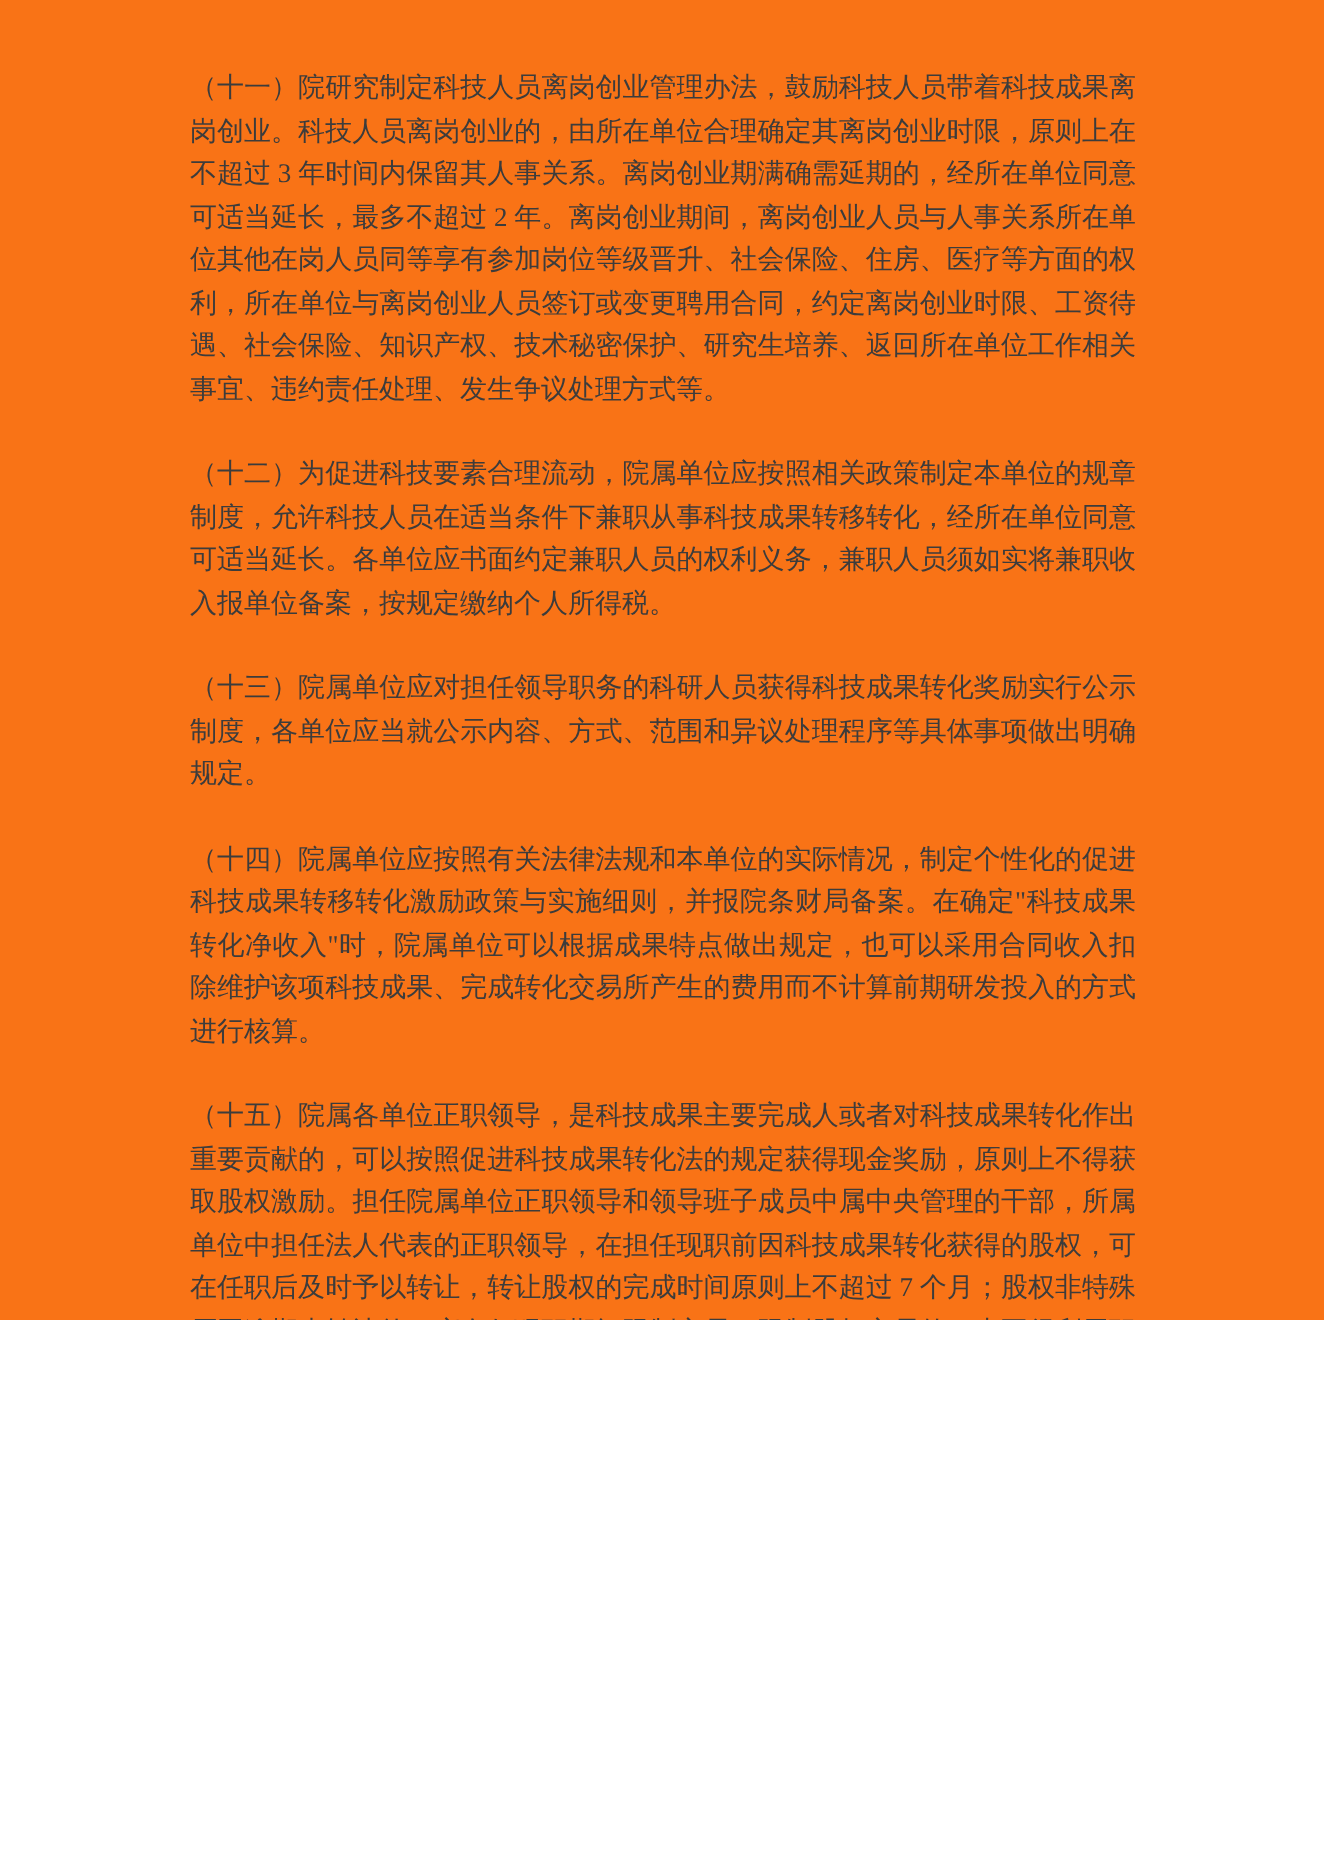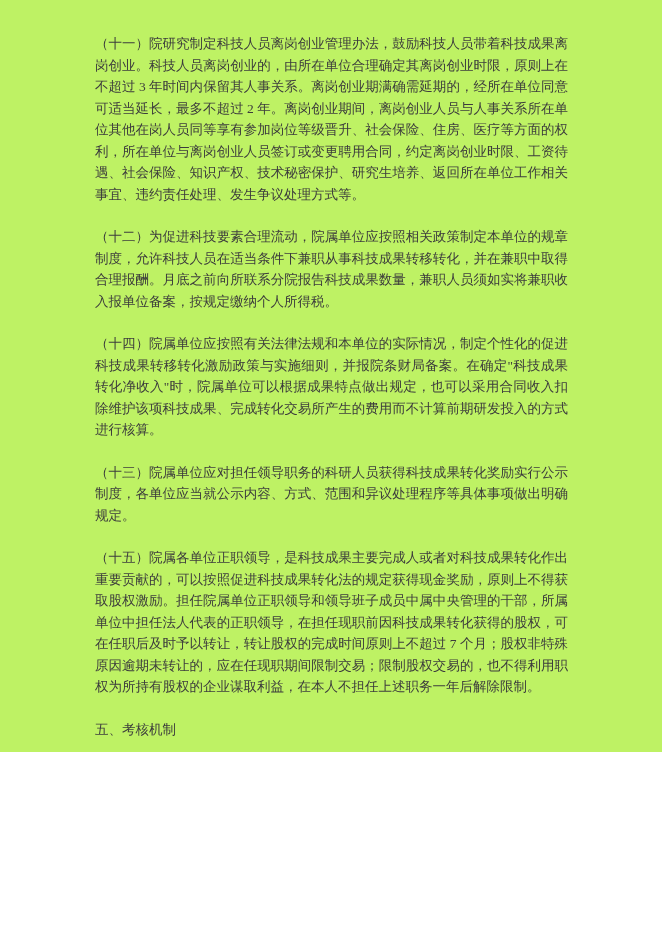--- a/index.html
+++ b/index.html
@@ -3,22 +3,22 @@
 <meta charset="utf-8">
 <style>
   html, body {
     margin: 0;
     padding: 0;
     background: #ffffff;
   }
   .page {
     position: relative;
     width: 662px;
-    height: 752px;
-    background: #bef264;
+    height: 660px;
+    background: #f97316;
     overflow: hidden;
   }
   .doc-body {
     position: absolute;
     left: 95px;
     top: 33px;
     width: 473px;
     font-family: "Liberation Serif", serif;
     font-size: 13.5px;
     line-height: 21.5px;
@@ -48,22 +48,22 @@
     font-weight: bold;
     color: #262626;
   }
 </style>
 </head>
 <body>
 
 <main class="page">
   <section class="doc-body">
     <p>（十一）院研究制定科技人员离岗创业管理办法，鼓励科技人员带着科技成果离岗创业。科技人员离岗创业的，由所在单位合理确定其离岗创业时限，原则上在不超过 3 年时间内保留其人事关系。离岗创业期满确需延期的，经所在单位同意可适当延长，最多不超过 2 年。离岗创业期间，离岗创业人员与人事关系所在单位其他在岗人员同等享有参加岗位等级晋升、社会保险、住房、医疗等方面的权利，所在单位与离岗创业人员签订或变更聘用合同，约定离岗创业时限、工资待遇、社会保险、知识产权、技术秘密保护、研究生培养、返回所在单位工作相关事宜、违约责任处理、发生争议处理方式等。</p>
-    <p>（十二）为促进科技要素合理流动，院属单位应按照相关政策制定本单位的规章制度，允许科技人员在适当条件下兼职从事科技成果转移转化，并在兼职中取得合理报酬。月底之前向所联系分院报告科技成果数量，兼职人员须如实将兼职收入报单位备案，按规定缴纳个人所得税。</p>
+    <p>（十二）为促进科技要素合理流动，院属单位应按照相关政策制定本单位的规章制度，允许科技人员在适当条件下兼职从事科技成果转移转化，经所在单位同意可适当延长。各单位应书面约定兼职人员的权利义务，兼职人员须如实将兼职收入报单位备案，按规定缴纳个人所得税。</p>
+    <p>（十三）院属单位应对担任领导职务的科研人员获得科技成果转化奖励实行公示制度，各单位应当就公示内容、方式、范围和异议处理程序等具体事项做出明确规定。</p>
     <p>（十四）院属单位应按照有关法律法规和本单位的实际情况，制定个性化的促进科技成果转移转化激励政策与实施细则，并报院条财局备案。在确定"科技成果转化净收入"时，院属单位可以根据成果特点做出规定，也可以采用合同收入扣除维护该项科技成果、完成转化交易所产生的费用而不计算前期研发投入的方式进行核算。</p>
-    <p>（十三）院属单位应对担任领导职务的科研人员获得科技成果转化奖励实行公示制度，各单位应当就公示内容、方式、范围和异议处理程序等具体事项做出明确规定。</p>
     <p>（十五）院属各单位正职领导，是科技成果主要完成人或者对科技成果转化作出重要贡献的，可以按照促进科技成果转化法的规定获得现金奖励，原则上不得获取股权激励。担任院属单位正职领导和领导班子成员中属中央管理的干部，所属单位中担任法人代表的正职领导，在担任现职前因科技成果转化获得的股权，可在任职后及时予以转让，转让股权的完成时间原则上不超过 7 个月；股权非特殊原因逾期未转让的，应在任现职期间限制交易；限制股权交易的，也不得利用职权为所持有股权的企业谋取利益，在本人不担任上述职务一年后解除限制。</p>
     <h2>五、考核机制</h2>
   </section>
   <footer class="page-footer">
     <span>3 / 4</span>
   </footer>
 </main>
 
 </body></html>

